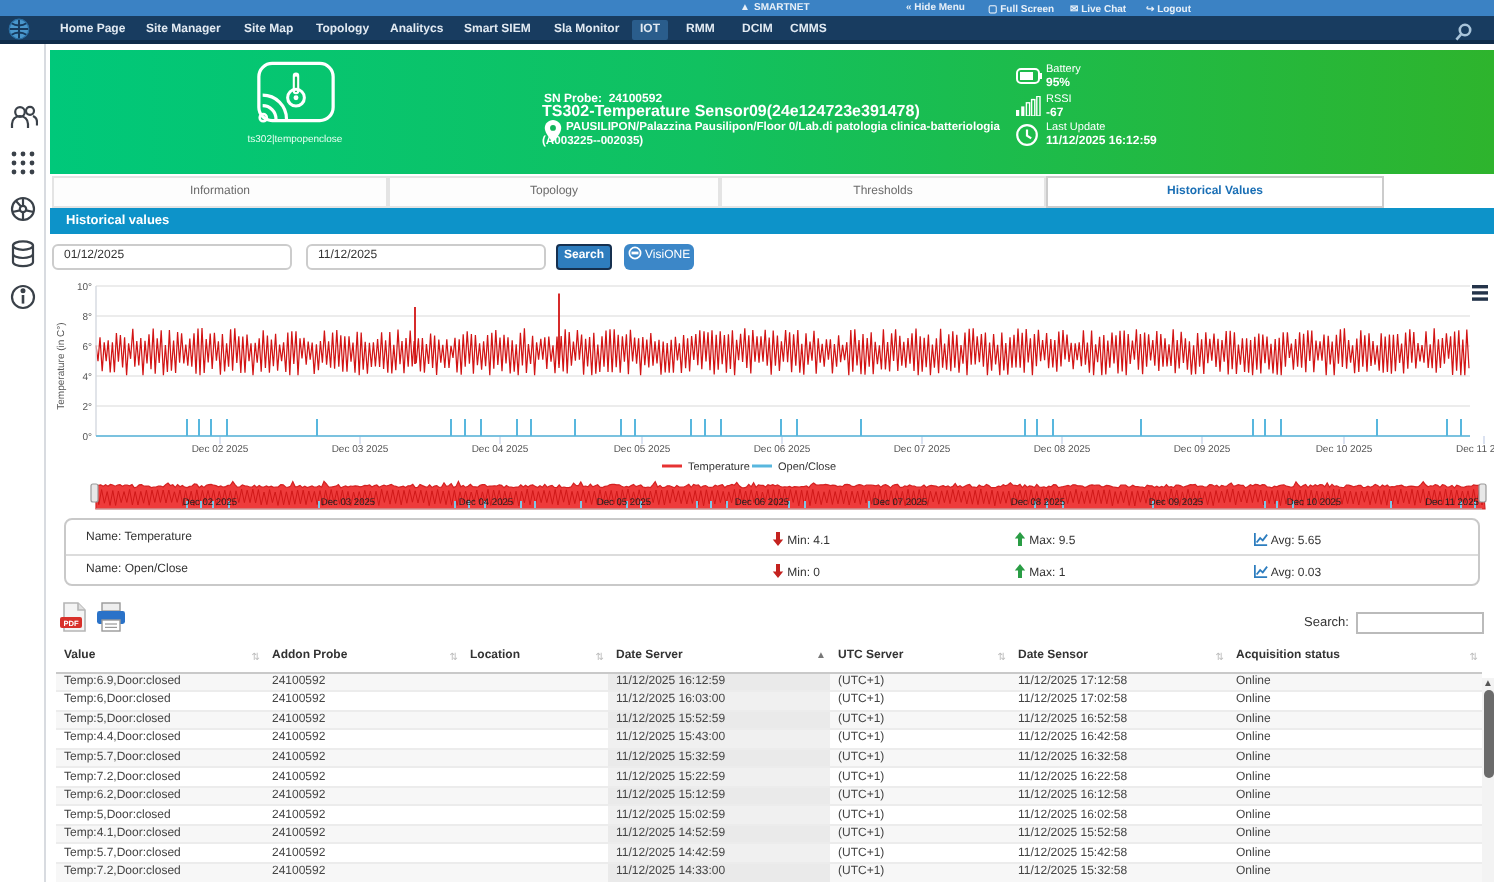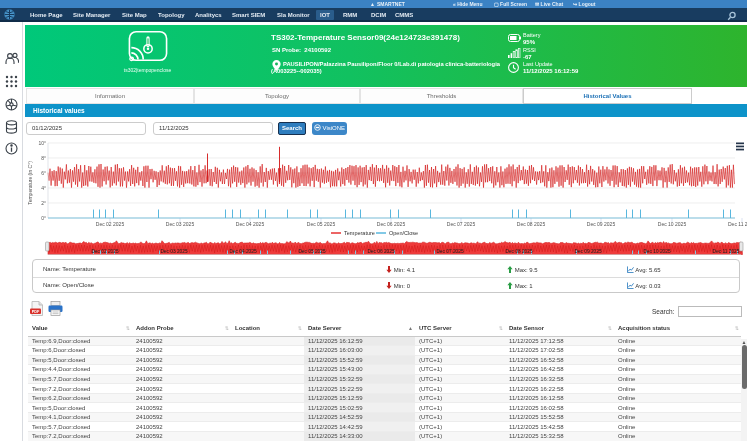--- a/index.html
+++ b/index.html
@@ -123,21 +123,21 @@
     <line x1="21" y1="9" x2="21" y2="16" stroke="#15b95a" stroke-width="1.2" stroke-linecap="round"></line>
     <circle cx="21" cy="19.5" r="4.4" fill="none" stroke="#fff" stroke-width="1.6"></circle>
     <circle cx="21" cy="19.5" r="1.3" fill="#fff"></circle>
     <g fill="none" stroke="#fff" stroke-width="1.7">
       <path d="M14.5 29.5 a12.5 12.5 0 0 0 -12.5 -12.5" transform="translate(1.5,1.2)" stroke="#fff"></path>
       <path d="M9 29.5 a7 7 0 0 0 -7 -7" transform="translate(1.5,1.2)"></path>
     </g>
     <circle cx="3.8" cy="30" r="1.9" fill="none" stroke="#fff" stroke-width="1.3"></circle>
   </svg>
   <div class="abs" style="left:75px;top:42px;width:95px;text-align:center;font-size:5px;color:#eafff3">ts302|tempopenclose</div>
-  <div class="abs" style="left:246px;top:8px;font-size:8px;font-weight:bold">TS302-Temperature Sensor09(24e124723e391478)</div>
+  <div class="abs" style="left:246px;top:26px;font-size:8px;font-weight:bold">TS302-Temperature Sensor09(24e124723e391478)</div>
   <div class="abs" style="left:247px;top:22px;font-size:6px;font-weight:bold">SN Probe:&nbsp; 24100592</div>
   <svg class="abs" style="left:247px;top:35px" width="9" height="11" viewBox="0 0 9 12">
       <path d="M4.5 0 C2 0 0 2 0 4.4 C0 7.7 4.5 12 4.5 12 S9 7.7 9 4.4 C9 2 7 0 4.5 0 Z" fill="#fff"></path>
       <circle cx="4.5" cy="4.3" r="1.6" fill="#12b45a"></circle>
     </svg>
   <div class="abs" style="left:246px;top:36px;font-size:5.8px;font-weight:bold;width:232px;line-height:7px;text-indent:12px">PAUSILIPON/Palazzina Pausilipon/Floor 0/Lab.di patologia clinica-batteriologia (A003225--002035)</div>
 
   <svg class="abs" style="left:483px;top:9px" width="13" height="8" viewBox="0 0 13 8">
       <rect x="0.5" y="0.5" width="11" height="7" rx="2" fill="none" stroke="#fff" stroke-width="1"></rect>
       <rect x="2" y="2" width="6.5" height="4" fill="#fff"></rect>

